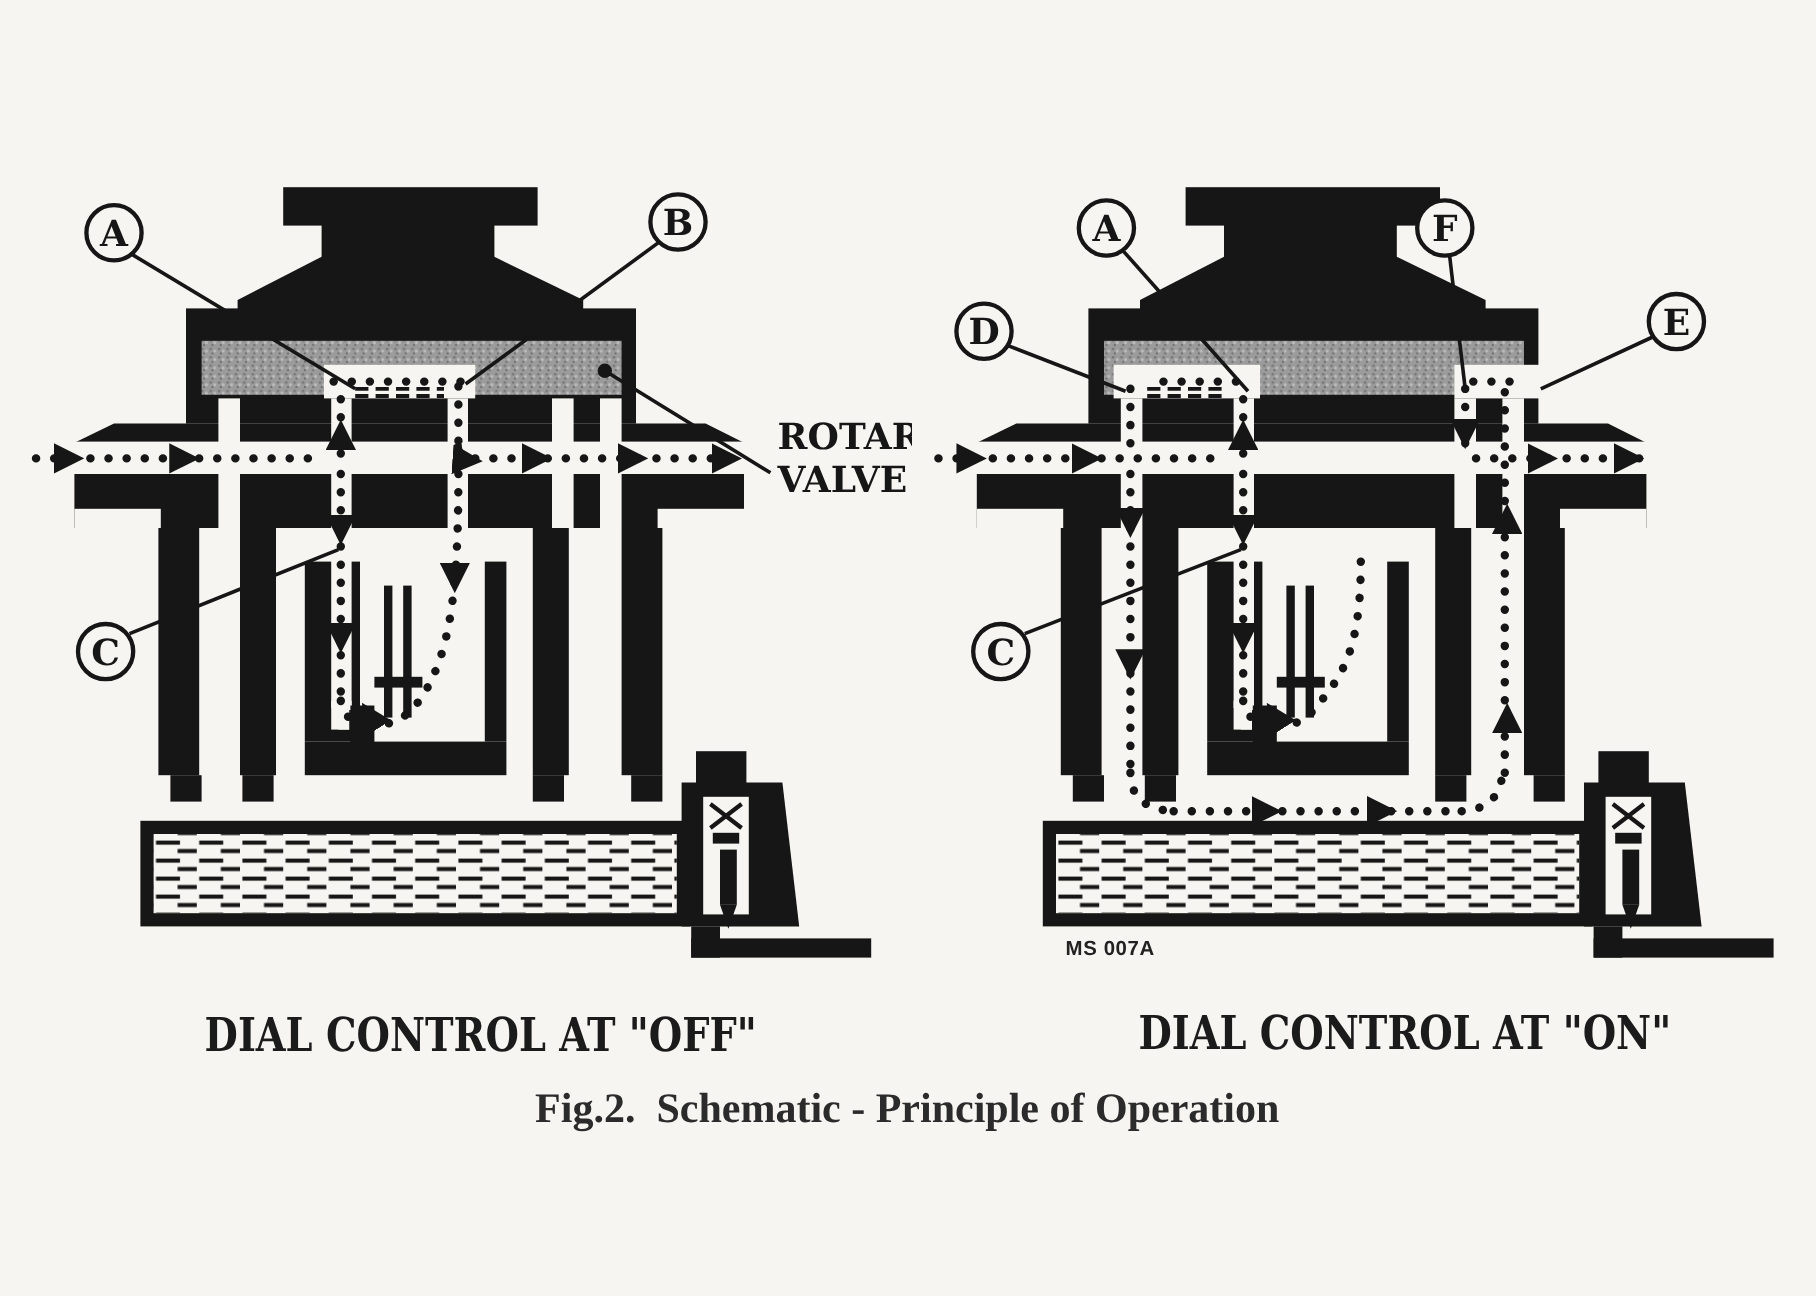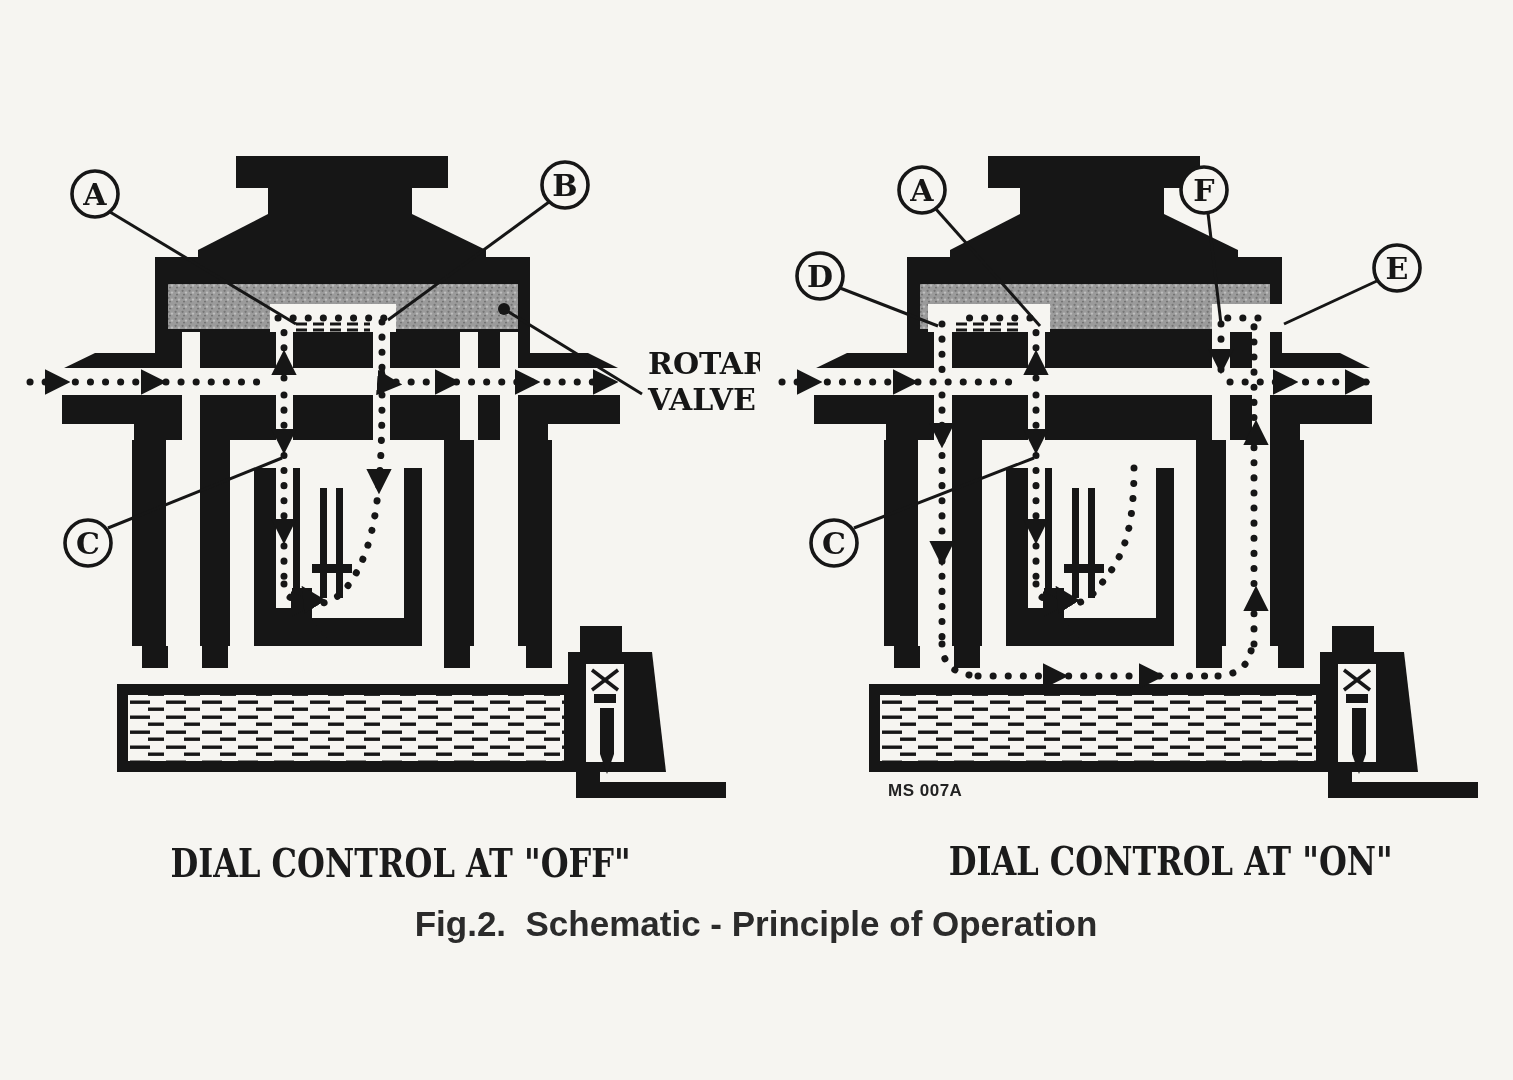--- a/index.html
+++ b/index.html
@@ -30,21 +30,21 @@
   .diagram-caption{
     position:absolute;width:480px;text-align:center;
     font-family:"DejaVu Serif", serif;font-weight:700;font-size:39px;
     color:#1b1b1b;white-space:nowrap;
   }
   .diagram-caption > span{display:inline-block;transform:scaleX(.82);transform-origin:center;}
   #caption-left{left:120px;top:840px;}
   #caption-right{left:900px;top:838px;}
   .figure-caption{
     position:absolute;left:256px;top:904px;width:1000px;text-align:center;
-    font-family:Liberation Sans, sans-serif;font-weight:700;font-size:35px;
+    font-family:Liberation Serif, serif;font-weight:700;font-size:35px;
     color:#2b2b2b;white-space:pre;
   }
 </style>
 </head>
 <body>
 
 <div class="stage">
 
   <svg id="svg-left" width="740" height="710" viewBox="0 0 740 710">
     <defs>

